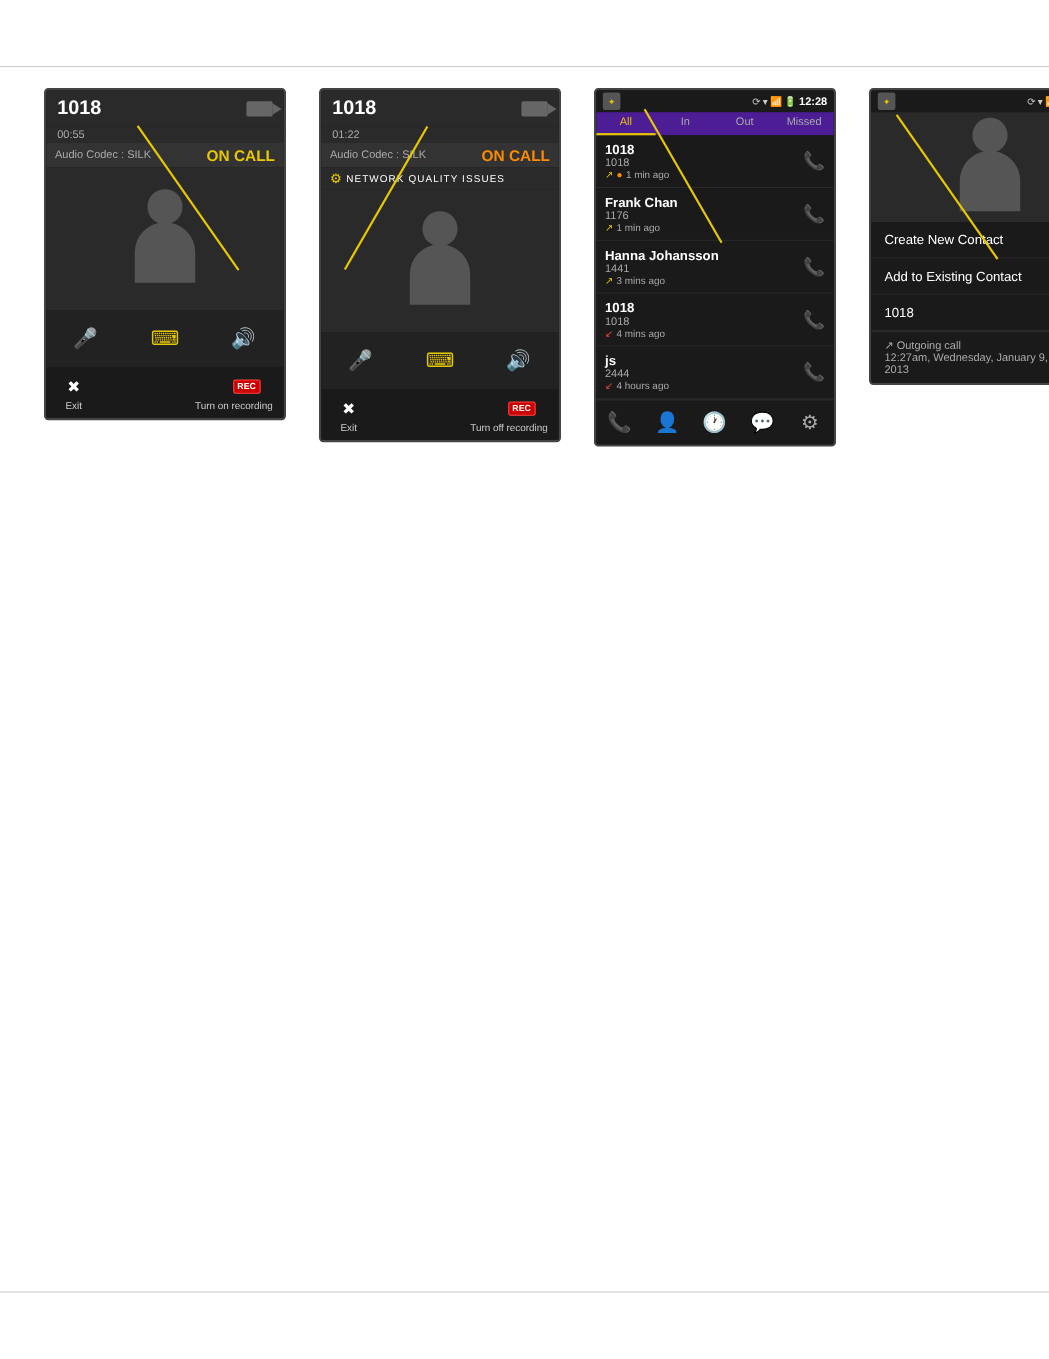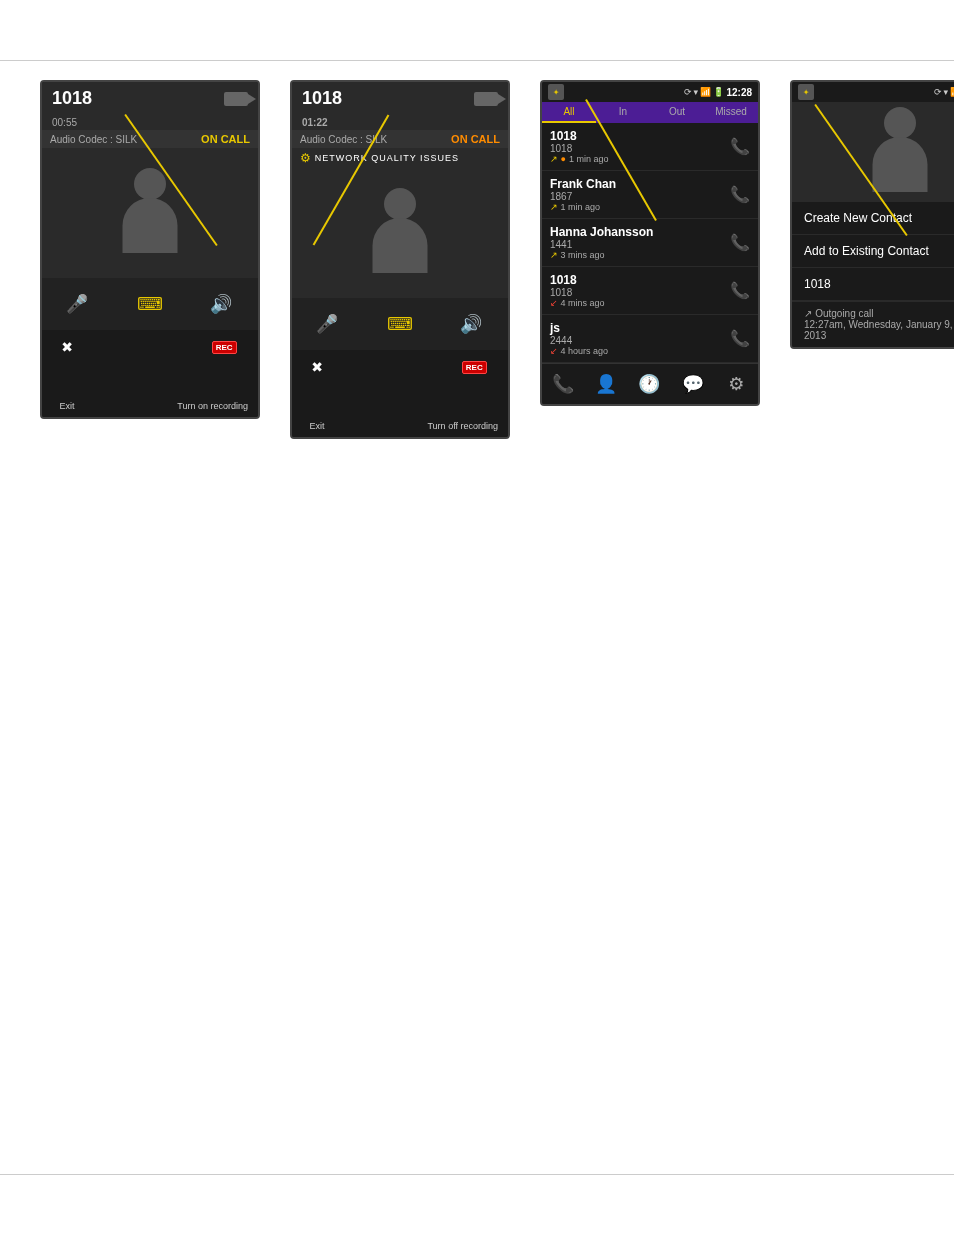--- a/index.html
+++ b/index.html
@@ -63,21 +63,21 @@
       display: flex;
       justify-content: space-between;
       align-items: center;
     }
     .codec-text {
       color: #aaa;
       font-size: 10px;
     }
     .on-call-badge {
       color: #e8c800;
-      font-size: 11px;
+      font-size: 14px;
       font-weight: bold;
     }
     .on-call-badge.orange {
       color: #ff8c00;
     }
     .network-issue-bar {
       background: #2a2a2a;
       padding: 3px 8px;
       display: flex;
       align-items: center;
@@ -163,21 +163,20 @@
       height: 22px;
       display: flex;
       align-items: center;
       justify-content: center;
       color: #fff;
       font-size: 14px;
     }
     .action-btn-label {
       color: #ccc;
       font-size: 9px;
-      margin-top: 41px;
     }
     .rec-badge {
       background: #cc0000;
       color: #fff;
       font-size: 8px;
       font-weight: bold;
       padding: 1px 3px;
       border-radius: 2px;
       border: 1px solid #ff4444;
       margin-left: 23px;
@@ -404,21 +403,21 @@
 
   <div style="position:relative;">
     <div class="phone-screen">
       <div class="call-screen-header">
         <span style="color:#fff;font-size:18px;font-weight:bold;">1018</span>
         <div style="display:flex;align-items:center;gap:8px;">
           <div class="video-icon"></div>
         </div>
       </div>
       <div style="background:#2a2a2a;padding:2px 10px;display:flex;justify-content:space-between;">
-        <span style="color:#aaa;font-size:10px;font-weight:bold;">01:22</span>
+        <span style="color:#aaa;font-size:10px;">01:22</span>
       </div>
       <div class="call-codec-bar">
         <span class="codec-text">Audio Codec : SILK</span>
         <span class="on-call-badge orange">ON CALL</span>
       </div>
       <div class="network-issue-bar">
         <span class="network-icon">⚙</span>
         <span class="network-text">NETWORK QUALITY ISSUES</span>
       </div>
       <div class="avatar-area">
@@ -477,21 +476,21 @@
             <span class="arrow-out">↗</span>
             <span style="color:#ff8c00;">●</span>
             <span>1 min ago</span>
           </div>
         </div>
         <div class="call-btn">📞</div>
       </div>
       <div class="calllog-entry">
         <div class="calllog-entry-info">
           <div class="calllog-entry-name">Frank Chan</div>
-          <div class="calllog-entry-num">1867</div>
+          <div class="calllog-entry-num">1176</div>
           <div class="calllog-entry-time">
             <span class="arrow-out">↗</span>
             <span>1 min ago</span>
           </div>
         </div>
         <div class="call-btn">📞</div>
       </div>
       <div class="calllog-entry">
         <div class="calllog-entry-info">
           <div class="calllog-entry-name">Hanna Johansson</div>

